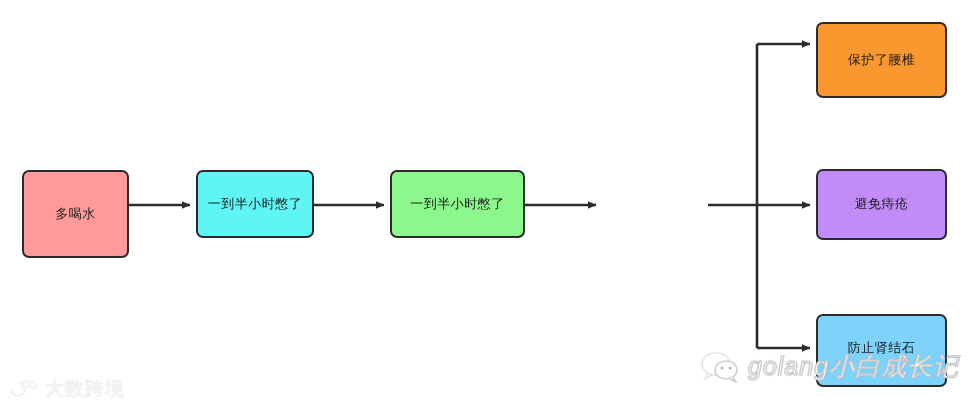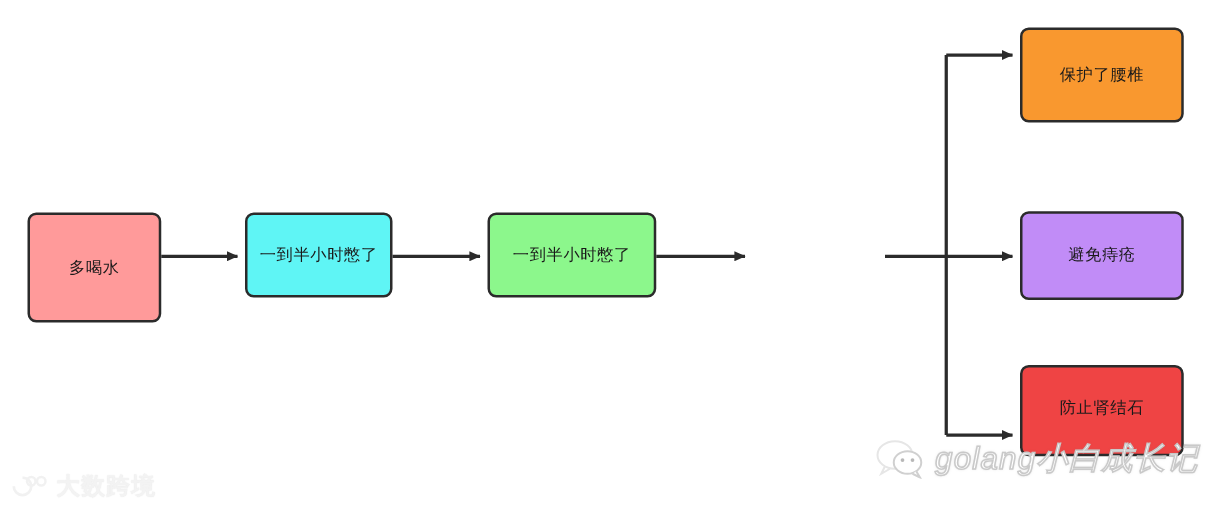--- a/index.html
+++ b/index.html
@@ -120,21 +120,21 @@
 
 
   <div class="node" style="left:816px; top:169px; width:131px; height:71px; background:#c18cf7;">
     <span>避免痔疮</span>
   </div>
 
   <div class="node" style="left:816px; top:22px; width:131px; height:76px; background:#f9982f;">
     <span>保护了腰椎</span>
   </div>
 
-  <div class="node" style="left:816px; top:292px; width:131px; height:73px; background:#ef4444; align-items:flex-start; padding-top:24px;">
+  <div class="node" style="left:816px; top:314px; width:131px; height:73px; background:#7dd3fc; align-items:flex-start; padding-top:24px;">
     <span>防止肾结石</span>
   </div>
 
   <div class="watermark-left">
     <svg width="30" height="20" viewBox="0 0 30 20">
       <path d="M3,10 a7,7 0 1,0 7,-7" fill="none" stroke="#f0f0f0" stroke-width="2.2"></path>
       <circle cx="17" cy="6" r="3.4" fill="none" stroke="#f0f0f0" stroke-width="2"></circle>
       <circle cx="25" cy="6" r="3.4" fill="none" stroke="#f0f0f0" stroke-width="2"></circle>
     </svg>
     <span class="wm-text">大数跨境</span>

